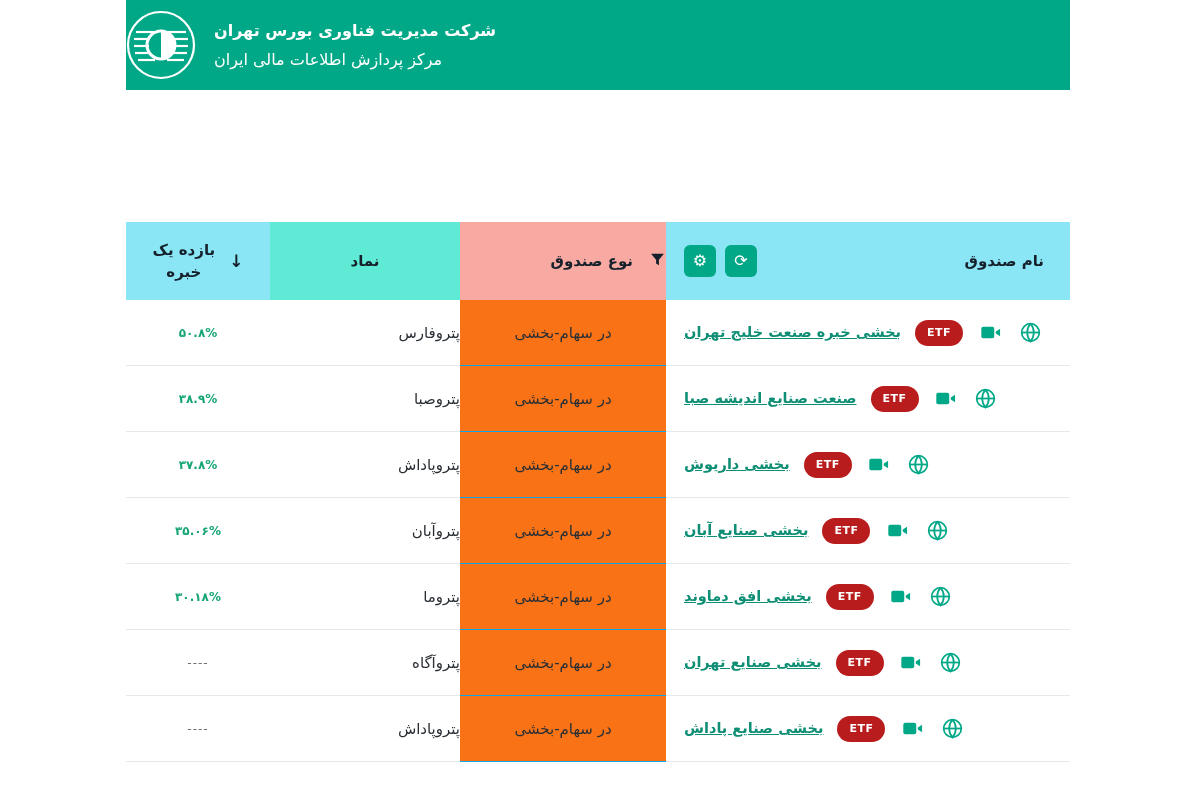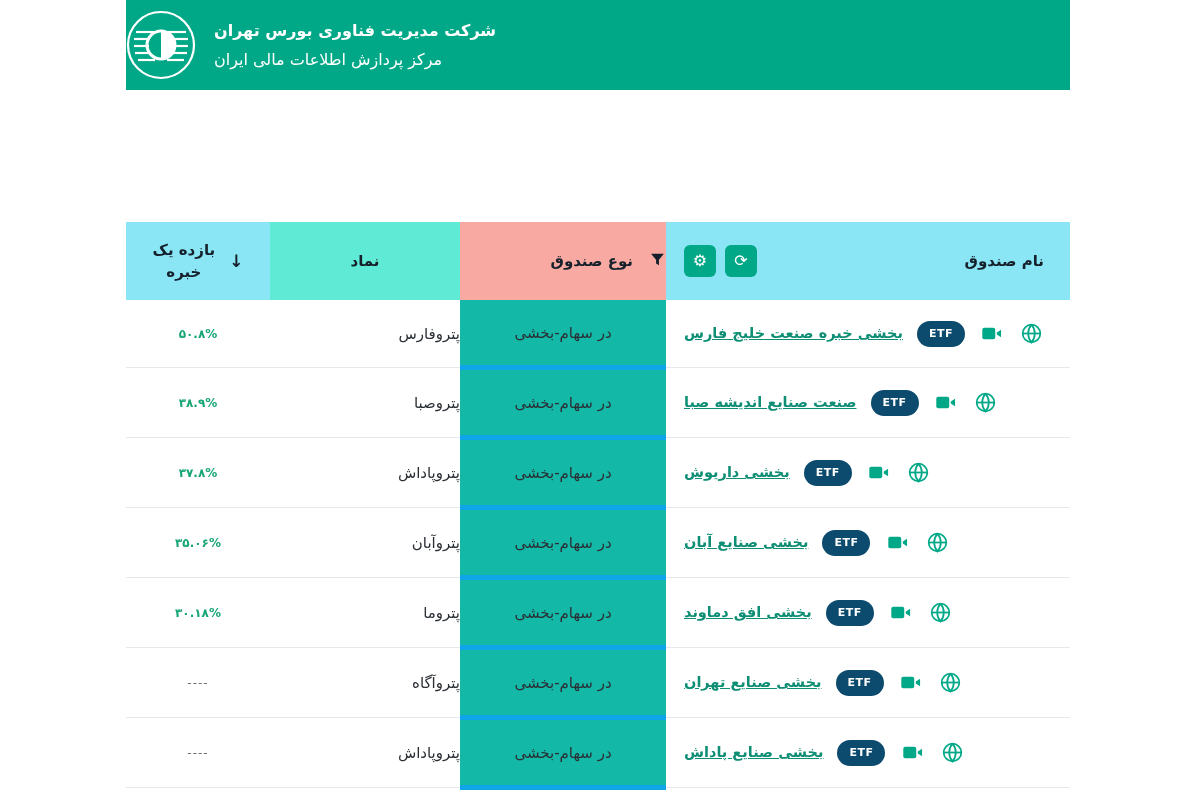--- a/index.html
+++ b/index.html
@@ -166,23 +166,23 @@
 
   tbody td {
     height: 65px;
     vertical-align: middle;
     border-bottom: 1px solid #e4e9ed;
     font-size: 15px;
     color: #2a2f35;
     background: #ffffff;
   }
   tbody td.c-type {
-    background: #14b8a6;
+    background: #f97316;
     text-align: center;
-    border-bottom: 5px solid #0ea5e9;
+    border-bottom: 1px solid #0ea5e9;
   }
   tbody td.c-symbol { }
   tbody td.c-ret {
     text-align: center;
     color: #17a673;
     font-weight: bold;
     font-size: 12px;
   }
   tbody td.c-ret.empty { color: #6b7178; font-weight: normal; letter-spacing: 1px; }
 
@@ -204,21 +204,21 @@
     line-height: 1.45;
     max-width: 230px;
     cursor: pointer;
   }
   .badge-etf {
     flex: 0 0 auto;
     min-width: 34px;
     height: 26px;
     padding: 0 7px;
     border-radius: 13px;
-    background: #0c4a6e;
+    background: #b91c1c;
     color: #ffffff;
     font-size: 11px;
     font-weight: bold;
     display: flex; align-items: center; justify-content: center;
     letter-spacing: .5px;
   }
   .icon-video, .icon-globe {
     flex: 0 0 auto;
     width: 26px; height: 26px;
     display: flex; align-items: center; justify-content: center;
@@ -316,21 +316,21 @@
                     <path d="M12 2.8 a14 14 0 0 1 0 18.4 a14 14 0 0 1 0 -18.4"></path>
                 </svg>
               </span>
               <span class="icon-video">
                 <svg viewBox="0 0 24 24" width="23" height="23" fill="#00a887">
                   <rect x="2.4" y="6" width="13.5" height="12" rx="2"></rect>
                     <path d="M17.5 11 L22 8 V16 L17.5 13 Z"></path>
                 </svg>
               </span>
               <span class="badge-etf">ETF</span>
-              <span class="fund-name">بخشی خبره صنعت خلیج فارس</span>
+              <span class="fund-name">بخشی خبره صنعت خلیج تهران</span>
             </div>
           </td>
           <td class="c-type">در سهام-بخشی</td>
           <td class="c-symbol">پتروفارس</td>
           <td class="c-ret">۵۰.۸%</td>
         </tr>
 
         <tr>
           <td class="c-name">
             <div class="name-cell">

